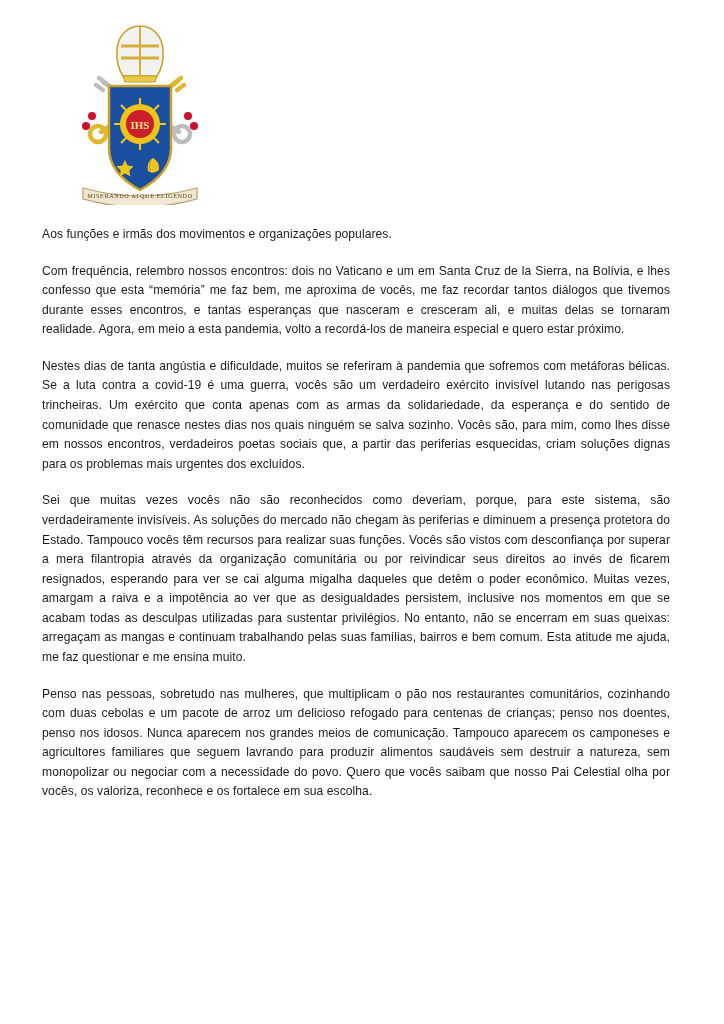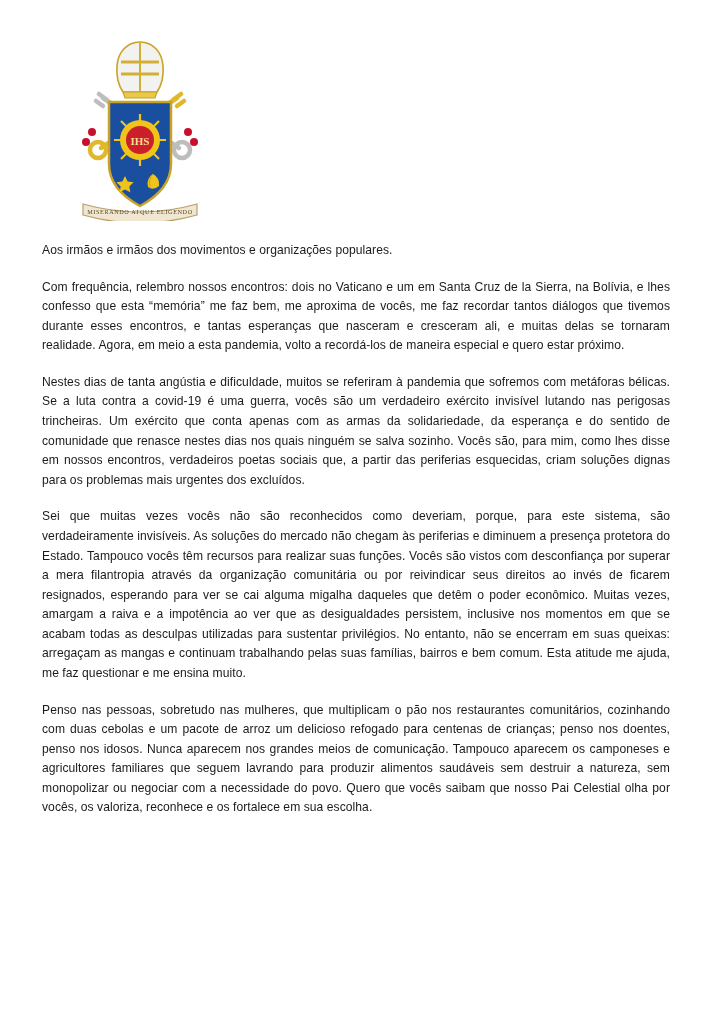--- a/index.html
+++ b/index.html
@@ -17,21 +17,21 @@
   .page {
     width: 724px;
     height: 1024px;
     position: relative;
     box-sizing: border-box;
     padding: 0 40px;
   }
   .crest-wrap {
     display: flex;
     justify-content: flex-start;
-    padding-top: 36px;
+    padding-top: 20px;
     padding-left: 25px;
   }
   .crest {
     width: 150px;
     height: 185px;
     position: relative;
   }
   .letter {
     margin-top: 20px;
     padding-left: 2px;
@@ -105,20 +105,20 @@
 
         <g>
           <path d="M18 168 q57 16 114 0 l0 11 q-57 16 -114 0 Z" fill="#efe7d2" stroke="#b9a06a" stroke-width="1.2"></path>
           <text x="75" y="177.5" text-anchor="middle" font-family="Liberation Serif, serif" font-size="6.2" fill="#5c4a1c" letter-spacing="0.6">MISERANDO ATQUE ELIGENDO</text>
         </g>
       </svg>
     </div>
   </div>
 
   <div class="letter">
-    <p class="salutation">Aos irmãos e irmãos dos movimentos e organizações populares.</p>
+    <p class="salutation">Aos funções e irmãs dos movimentos e organizações populares.</p>
     <p>Com frequência, relembro nossos encontros: dois no Vaticano e um em Santa Cruz de la Sierra, na Bolívia, e lhes confesso que esta “memória” me faz bem, me aproxima de vocês, me faz recordar tantos diálogos que tivemos durante esses encontros, e tantas esperanças que nasceram e cresceram ali, e muitas delas se tornaram realidade. Agora, em meio a esta pandemia, volto a recordá-los de maneira especial e quero estar próximo.</p>
     <p>Nestes dias de tanta angústia e dificuldade, muitos se referiram à pandemia que sofremos com metáforas bélicas. Se a luta contra a covid-19 é uma guerra, vocês são um verdadeiro exército invisível lutando nas perigosas trincheiras. Um exército que conta apenas com as armas da solidariedade, da esperança e do sentido de comunidade que renasce nestes dias nos quais ninguém se salva sozinho. Vocês são, para mim, como lhes disse em nossos encontros, verdadeiros poetas sociais que, a partir das periferias esquecidas, criam soluções dignas para os problemas mais urgentes dos excluídos.</p>
     <p>Sei que muitas vezes vocês não são reconhecidos como deveriam, porque, para este sistema, são verdadeiramente invisíveis. As soluções do mercado não chegam às periferias e diminuem a presença protetora do Estado. Tampouco vocês têm recursos para realizar suas funções. Vocês são vistos com desconfiança por superar a mera filantropia através da organização comunitária ou por reivindicar seus direitos ao invés de ficarem resignados, esperando para ver se cai alguma migalha daqueles que detêm o poder econômico. Muitas vezes, amargam a raiva e a impotência ao ver que as desigualdades persistem, inclusive nos momentos em que se acabam todas as desculpas utilizadas para sustentar privilégios. No entanto, não se encerram em suas queixas: arregaçam as mangas e continuam trabalhando pelas suas famílias, bairros e bem comum. Esta atitude me ajuda, me faz questionar e me ensina muito.</p>
     <p>Penso nas pessoas, sobretudo nas mulheres, que multiplicam o pão nos restaurantes comunitários, cozinhando com duas cebolas e um pacote de arroz um delicioso refogado para centenas de crianças; penso nos doentes, penso nos idosos. Nunca aparecem nos grandes meios de comunicação. Tampouco aparecem os camponeses e agricultores familiares que seguem lavrando para produzir alimentos saudáveis sem destruir a natureza, sem monopolizar ou negociar com a necessidade do povo. Quero que vocês saibam que nosso Pai Celestial olha por vocês, os valoriza, reconhece e os fortalece em sua escolha.</p>
   </div>
 
 </div>
 
 </body></html>

